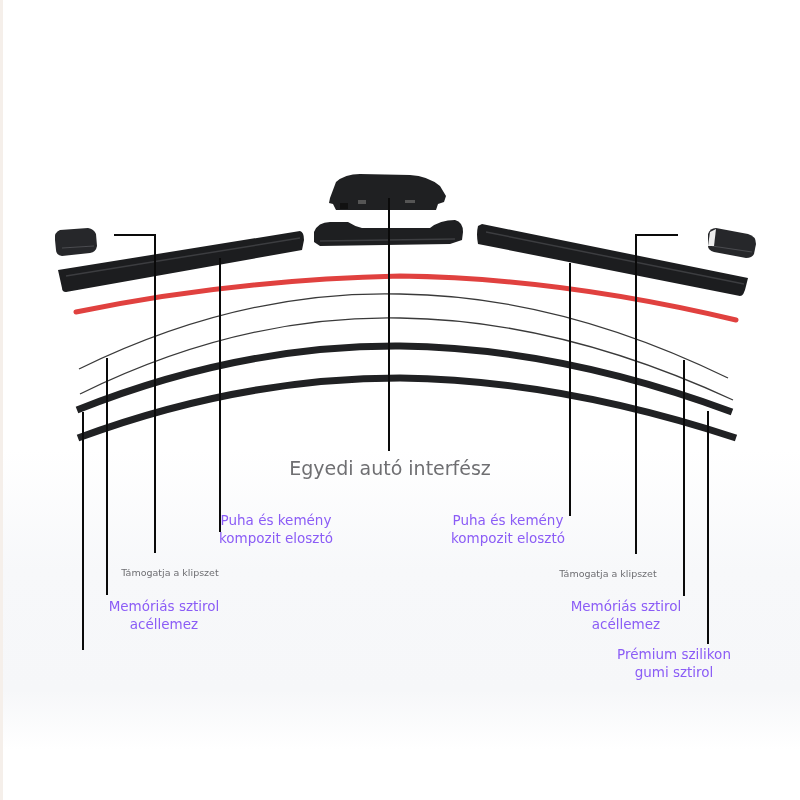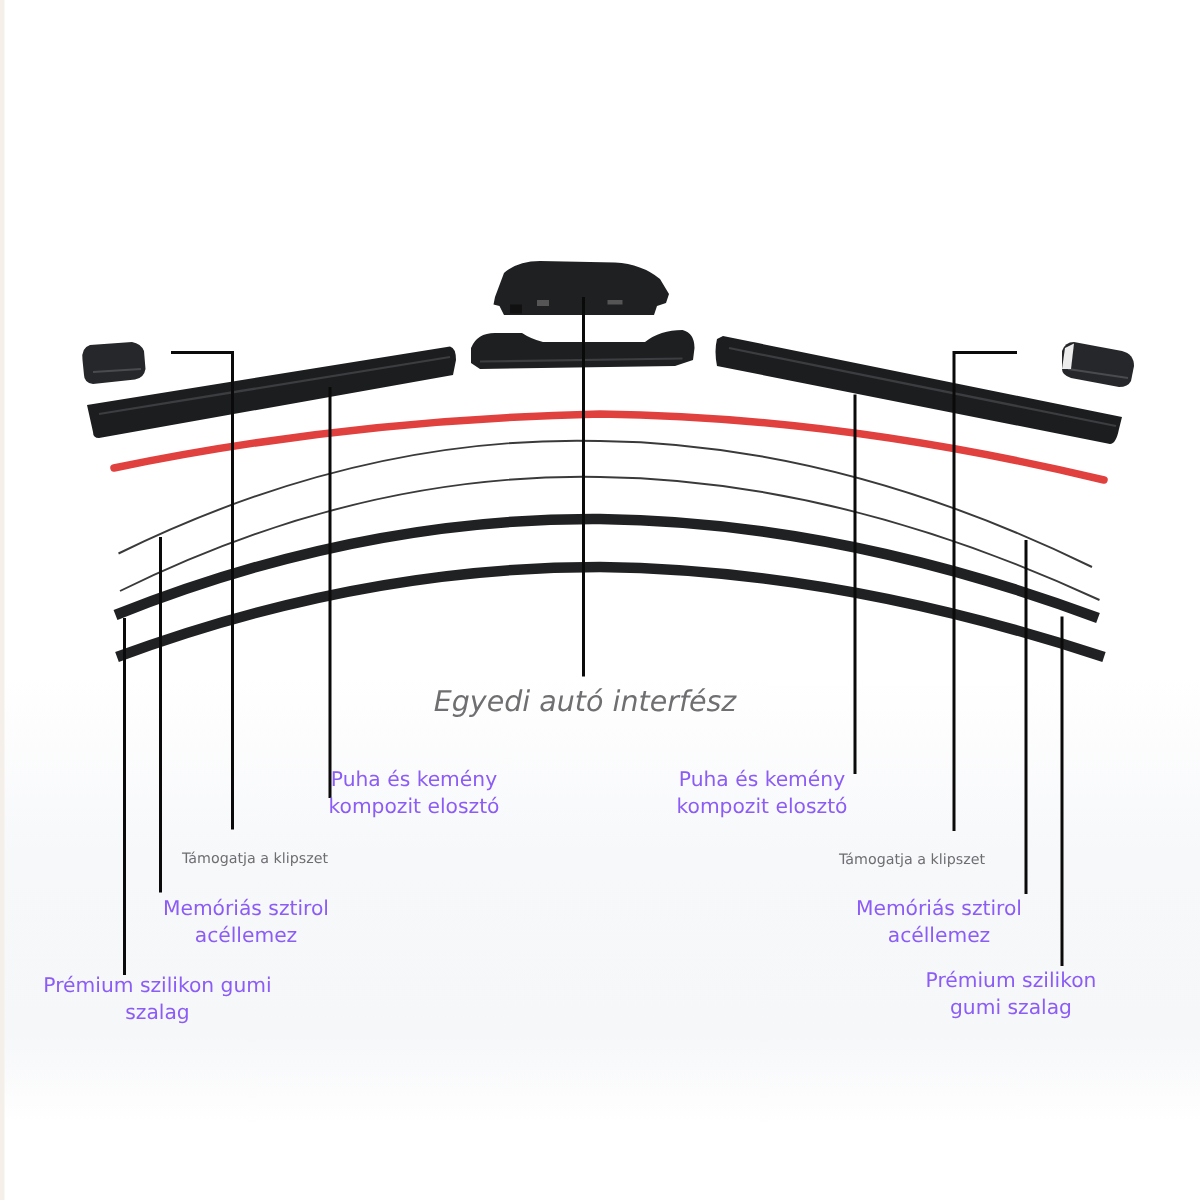--- a/index.html
+++ b/index.html
@@ -84,42 +84,38 @@
     <line x1="389" y1="198" x2="389" y2="451" stroke="#0a0a0a" stroke-width="2"></line>
 
     <g stroke="#0a0a0a" stroke-width="2" fill="none">
       <polyline points="678,235 636,235 636,554"></polyline>
       <line x1="570" y1="263" x2="570" y2="516"></line>
       <line x1="684" y1="360" x2="684" y2="596"></line>
       <line x1="708" y1="411" x2="708" y2="644"></line>
     </g>
   </svg>
 
-  <div class="lbl big" style="left:240px; top:456px; width:300px;font-style:italic;">Egyedi autó interfész</div>
+  <div class="lbl big" style="left:240px; top:456px; width:300px;">Egyedi autó interfész</div>
 
   <div class="lbl md" style="left:196px; top:512px; width:160px;">
     <div>Puha és kemény</div>
     <div>kompozit elosztó</div>
   </div>
   <div class="lbl sm" style="left:110px; top:567px; width:120px;">Támogatja a klipszet</div>
   <div class="lbl md" style="left:84px; top:598px; width:160px;">
     <div>Memóriás sztirol</div>
     <div>acéllemez</div>
-  </div>
-  <div class="lbl md" style="left:10px; top:649px; width:190px;">
-    <div>Prémium szilikon gumi</div>
-    <div>szalag</div>
   </div>
 
   <div class="lbl md" style="left:428px; top:512px; width:160px;">
     <div>Puha és kemény</div>
     <div>kompozit elosztó</div>
   </div>
   <div class="lbl sm" style="left:550px; top:568px; width:116px;">Támogatja a klipszet</div>
   <div class="lbl md" style="left:546px; top:598px; width:160px;">
     <div>Memóriás sztirol</div>
     <div>acéllemez</div>
   </div>
   <div class="lbl md" style="left:594px; top:646px; width:160px;">
     <div>Prémium szilikon</div>
-    <div>gumi szalag</div>
+    <div>gumi sztirol</div>
   </div>
 </div>
 
 </body></html>

